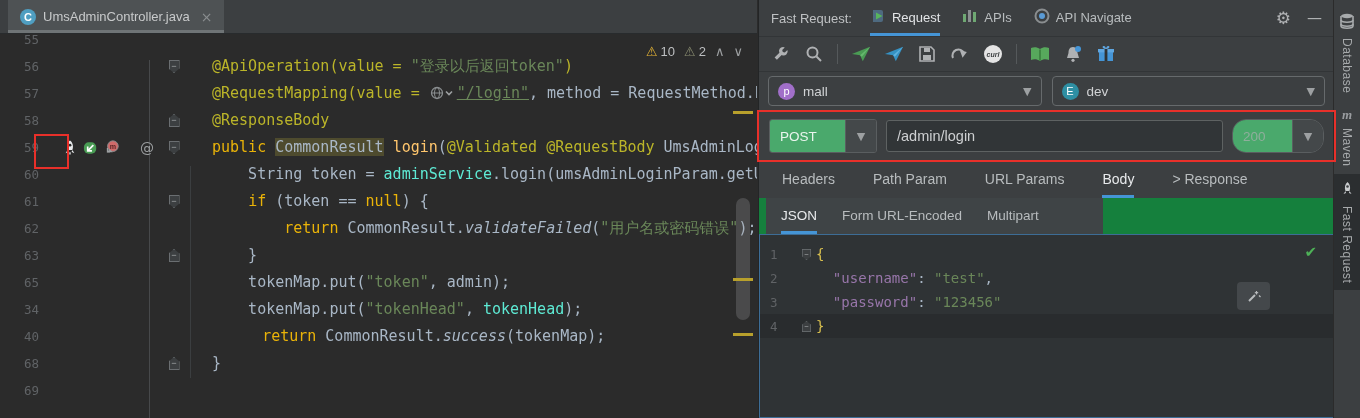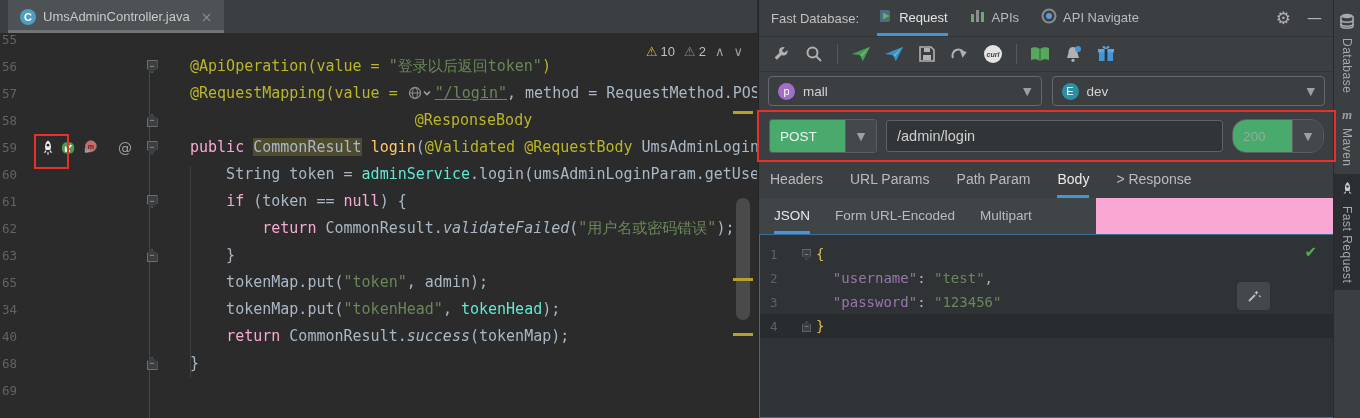--- a/index.html
+++ b/index.html
@@ -14,33 +14,33 @@
   .editor-pane{position:absolute;left:0;top:0;width:757px;height:418px;background:var(--editor);overflow:hidden;}
   .tabbar{position:absolute;left:0;top:0;right:0;height:33px;background:var(--panel);border-bottom:1px solid #282b2d;z-index:4;}
   .file-tab{position:absolute;left:8px;top:0;height:33px;display:flex;align-items:center;gap:7px;
             padding:0 12px;background:#4E5254;box-shadow:inset 0 -3px 0 #6F7476;}
   .cicon{width:16px;height:16px;border-radius:50%;background:#4F9EC1;color:#fff;font-size:11px;font-weight:bold;
          display:flex;align-items:center;justify-content:center;}
   .file-tab .title{font-size:13px;color:#C8CACB;}
   .tabclose{color:#8a8e90;font-size:14px;margin-left:4px;}
   .rows{position:absolute;left:0;top:26px;right:0;z-index:1;}
   .row{display:flex;height:27px;align-items:center;}
-  .lnum{width:38px;padding-left:2px;box-sizing:content-box;color:var(--lnum);
+  .lnum{width:38px;padding-left:24px;box-sizing:content-box;color:var(--lnum);
         font:12.5px "DejaVu Sans Mono",monospace;flex:none;}
   .gslot{width:100px;flex:none;display:flex;align-items:center;gap:5px;position:relative;height:27px;}
   .foldcol{width:24px;flex:none;display:flex;align-items:center;justify-content:center;}
   .codecell{flex:1;overflow:hidden;white-space:pre;font:15px/27px "DejaVu Sans Mono",monospace;
             padding-left:26px;color:#A9B7C6;}
   .fm{box-sizing:border-box;width:11px;height:13px;background:#3c3f41;border:1px solid #6A6E71;color:#A9ACAE;
       font-size:9px;line-height:10px;text-align:center;flex:none;}
   .fm.open{clip-path:polygon(0 0,100% 0,100% 66%,50% 100%,0 66%);}
   .fm.close{clip-path:polygon(50% 0,100% 34%,100% 100%,0 100%,0 34%);}
   .fold-line{position:absolute;left:149px;top:60px;bottom:0;width:1px;background:#47494b;z-index:0;}
   .indent-guide{position:absolute;left:190px;top:166px;height:212px;width:1px;background:#3b3e40;z-index:0;}
-  .tk-ann{color:#BBB529;} .tk-kw{color:#f9a8d4;} .tk-str{color:#6A8759;} .tk-def{color:#A9B7C6;}
+  .tk-ann{color:#BBB529;} .tk-kw{color:#eab308;} .tk-str{color:#6A8759;} .tk-def{color:#A9B7C6;}
   .tk-meth{color:#FFC66D;} .tk-field{color:#5eead4;} .tk-stat{color:#A9B7C6;font-style:italic;}
   .tk-hl{color:#A9B7C6;background:#4E4B2E;}
   .tk-link{color:#6A8759;text-decoration:underline;}
   .tk-brace{color:#D9C04F;} .tk-key{color:#9876AA;} .tk-val{color:#6A8759;}
   .inlay{display:inline-flex;align-items:center;vertical-align:-2px;margin:0 3px 0 1px;}
   .ginote{width:16px;height:16px;flex:none;display:flex;align-items:center;justify-content:center;}
   .at-glyph{margin-left:auto;margin-right:8px;color:#9DA0A2;font-size:14px;}
   .inspections{position:absolute;top:44px;right:14px;display:flex;align-items:center;gap:9px;z-index:3;
                font-size:13px;color:#9DA0A2;}
   .insp-warn{color:#E8B635;display:flex;gap:3px;align-items:center;}
@@ -78,25 +78,25 @@
   .fr-url{height:52px;flex:none;display:flex;align-items:center;gap:9px;padding:0 10px;position:relative;}
   .methodsel{width:106px;height:32px;flex:none;display:flex;border:1px solid #5A5E60;border-radius:3px;overflow:hidden;}
   .method-val{flex:1;background:var(--green);color:rgba(255,255,255,.88);font-size:13.5px;
               display:flex;align-items:center;padding-left:10px;}
   .method-arrow{width:30px;background:#44484A;display:flex;align-items:center;justify-content:center;
                 border-left:1px solid #5A5E60;}
   .urlinput{flex:1;height:32px;background:#313537;border:1px solid #5E6262;border-radius:3px;color:#CED0D2;
             padding:0 10px;font-size:14.5px;font-family:"Liberation Sans",sans-serif;outline:none;box-sizing:border-box;}
   .statussel{width:90px;height:32px;flex:none;display:flex;border:1px solid #5A5E60;border-radius:14px;overflow:hidden;}
   .status-val{flex:1;background:var(--green);color:#8FAE9C;font-size:13.5px;display:flex;align-items:center;padding-left:10px;}
-  .fr-reqtabs{height:36px;flex:none;display:flex;align-items:center;gap:27px;padding:0 11px;font-size:14px;}
+  .fr-reqtabs{height:36px;flex:none;display:flex;align-items:center;gap:38px;padding:0 23px;font-size:14px;}
   .rtab{height:36px;display:flex;align-items:center;border-bottom:3px solid transparent;box-sizing:border-box;
         color:#B8BCBE;padding-top:1px;}
   .rtab.active{border-color:var(--blue);color:#E8EAEC;}
-  .fr-subtabs{height:36px;flex:none;background:#f9a8d4;display:flex;}
+  .fr-subtabs{height:36px;flex:none;background:#15803d;display:flex;padding-left:7px;}
   .substrip{width:337px;height:36px;background:#3F4446;display:flex;align-items:center;gap:25px;
             padding:0 15px;box-sizing:border-box;font-size:13.5px;}
   .stab{height:36px;display:flex;align-items:center;border-bottom:3px solid transparent;box-sizing:border-box;
         color:#B8BCBE;padding-top:1px;}
   .stab.active{border-color:var(--blue);color:#E8EAEC;}
   .json-region{flex:1;position:relative;background:#2F3335;border:1px solid #3D6D96;box-sizing:border-box;overflow:hidden;}
   .jrows{position:absolute;left:0;top:7px;right:0;}
   .jrow{display:flex;height:24px;align-items:center;}
   .jrow.caret{background:#292C2E;}
   .jnum{width:26px;padding-left:10px;color:var(--lnum);font:12.5px "DejaVu Sans Mono",monospace;flex:none;}
@@ -148,21 +148,21 @@
                 <line x1="1.5" y1="7" x2="12.5" y2="7" stroke="#8A8E90" stroke-width="1"></line>
                 <path d="M16 5.5 L19 8.5 L22 5.5" fill="none" stroke="#9DA0A2" stroke-width="1.6"></path>
               </svg></span><span class="tk-link">"/login"</span><span class="tk-def">, method = RequestMethod.POST)</span></pre>
         </div>
         <div class="row">
           <span class="lnum">58</span>
           <span class="gslot"></span>
           <span class="foldcol">
             <div class="fm close">−</div>
           </span>
-          <pre class="codecell" style="margin: 16px; text-align: center;"><span class="tk-ann">@ResponseBody</span></pre>
+          <pre class="codecell" style="margin: 0px;"><span class="tk-ann">@ResponseBody</span></pre>
         </div>
         <div class="row">
           <span class="lnum">59</span>
           <span class="gslot">
             <span class="ginote">
               <svg width="17" height="18" viewBox="0 0 17 18">
                 <path d="M8.5 1 C11.5 3.2 12.4 7.2 11 11 H6 C4.6 7.2 5.5 3.2 8.5 1 Z" fill="#E8EAEC"></path>
                 <circle cx="8.5" cy="6" r="1.5" fill="#2b2b2b"></circle>
                 <path d="M6 11 L3.8 14.5 L6.8 13.2 Z" fill="#E8EAEC"></path>
                 <path d="M11 11 L13.2 14.5 L10.2 13.2 Z" fill="#E8EAEC"></path>
@@ -228,21 +228,21 @@
         <div class="row">
           <span class="lnum">34</span>
           <span class="gslot"></span>
           <span class="foldcol"></span>
           <pre class="codecell" style="margin: 0px;"><span class="tk-def">    tokenMap.put(</span><span class="tk-str">"tokenHead"</span><span class="tk-def">, </span><span class="tk-field">tokenHead</span><span class="tk-def">);</span></pre>
         </div>
         <div class="row">
           <span class="lnum">40</span>
           <span class="gslot"></span>
           <span class="foldcol"></span>
-          <pre class="codecell" style="margin: 0px;"><span class="tk-def">    </span><span class="tk-kw">return</span><span class="tk-def"> CommonResult.</span><span class="tk-stat">success</span><span class="tk-def">(tokenMap);</span></pre>
+          <pre class="codecell" style="margin: 14px;"><span class="tk-def">    </span><span class="tk-kw">return</span><span class="tk-def"> CommonResult.</span><span class="tk-stat">success</span><span class="tk-def">(tokenMap);</span></pre>
         </div>
         <div class="row">
           <span class="lnum">68</span>
           <span class="gslot"></span>
           <span class="foldcol">
             <div class="fm close">−</div>
           </span>
           <pre class="codecell" style="margin: 0px;"><span class="tk-def">}</span></pre>
         </div>
         <div class="row">
@@ -275,21 +275,21 @@
     </div>
 
     <div class="scroll-thumb"></div>
     <div class="smark" style="top:111px"></div>
     <div class="smark" style="top:278px"></div>
     <div class="smark" style="top:333px"></div>
   </div>
 
   <div class="fr-panel">
     <div class="fr-header">
-      <span class="fr-title">Fast Database:</span>
+      <span class="fr-title">Fast Request:</span>
       <div id="header-tabs" style="display:flex;gap:22px;height:36px;">
           <div class="htab active">
             <span><svg width="16" height="16" viewBox="0 0 16 16">
                 <path d="M3 2 h8 a2 2 0 0 1 2 2 v8 a2 2 0 0 1-2 2 h-8 Z" fill="#4E6A80"></path>
                 <path d="M6 4.5 L12.5 8 L6 11.5 Z" fill="#58B45C"></path>
               </svg></span>
             <span>Request</span>
           </div>
           <div class="htab">
             <span><svg width="16" height="14" viewBox="0 0 16 14">
@@ -405,22 +405,22 @@
       <div class="statussel">
         <span class="status-val">200</span>
         <span class="method-arrow">
             <span class="chev" style="margin:0">▼</span>
           </span>
       </div>
     </div>
 
     <div class="fr-reqtabs" id="req-tabs">
         <div class="rtab">Headers</div>
+        <div class="rtab">Path Param</div>
         <div class="rtab">URL Params</div>
-        <div class="rtab">Path Param</div>
         <div class="rtab active">Body</div>
         <div class="rtab">&gt; Response</div>
       </div>
 
     <div class="fr-subtabs">
       <div class="substrip" id="body-tabs">
           <div class="stab active">JSON</div>
           <div class="stab">Form URL-Encoded</div>
           <div class="stab">Multipart</div>
         </div>

